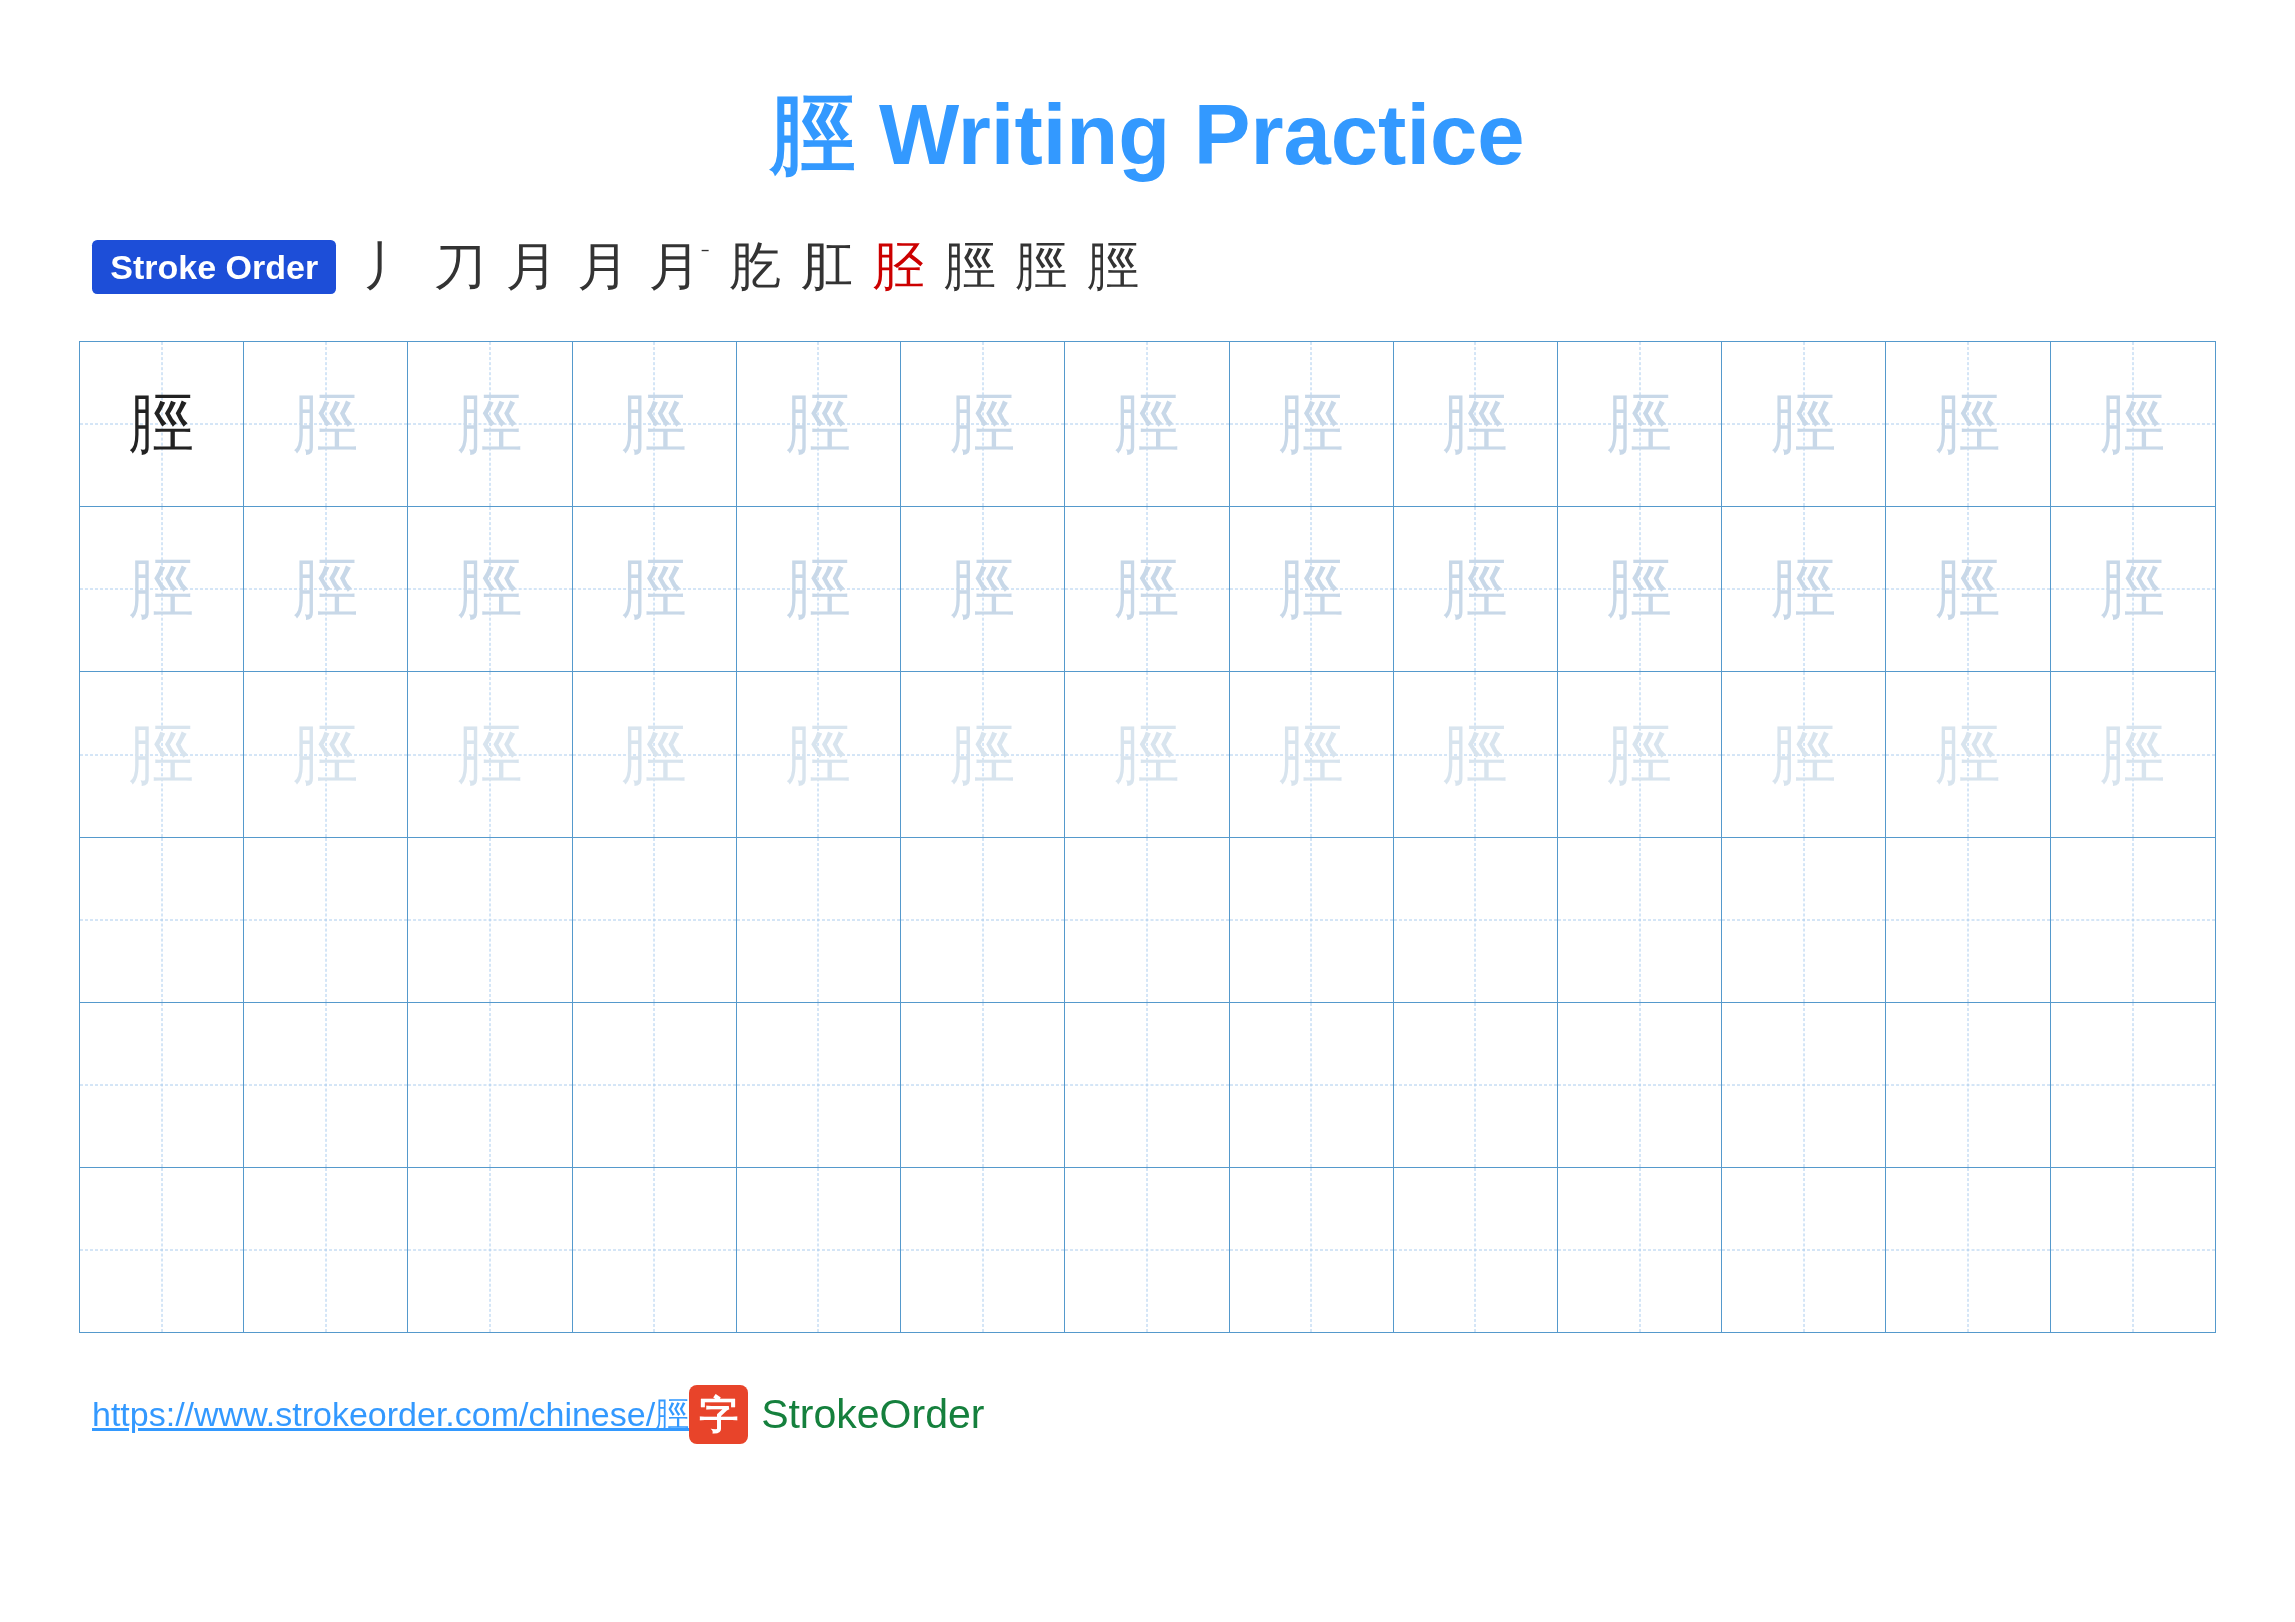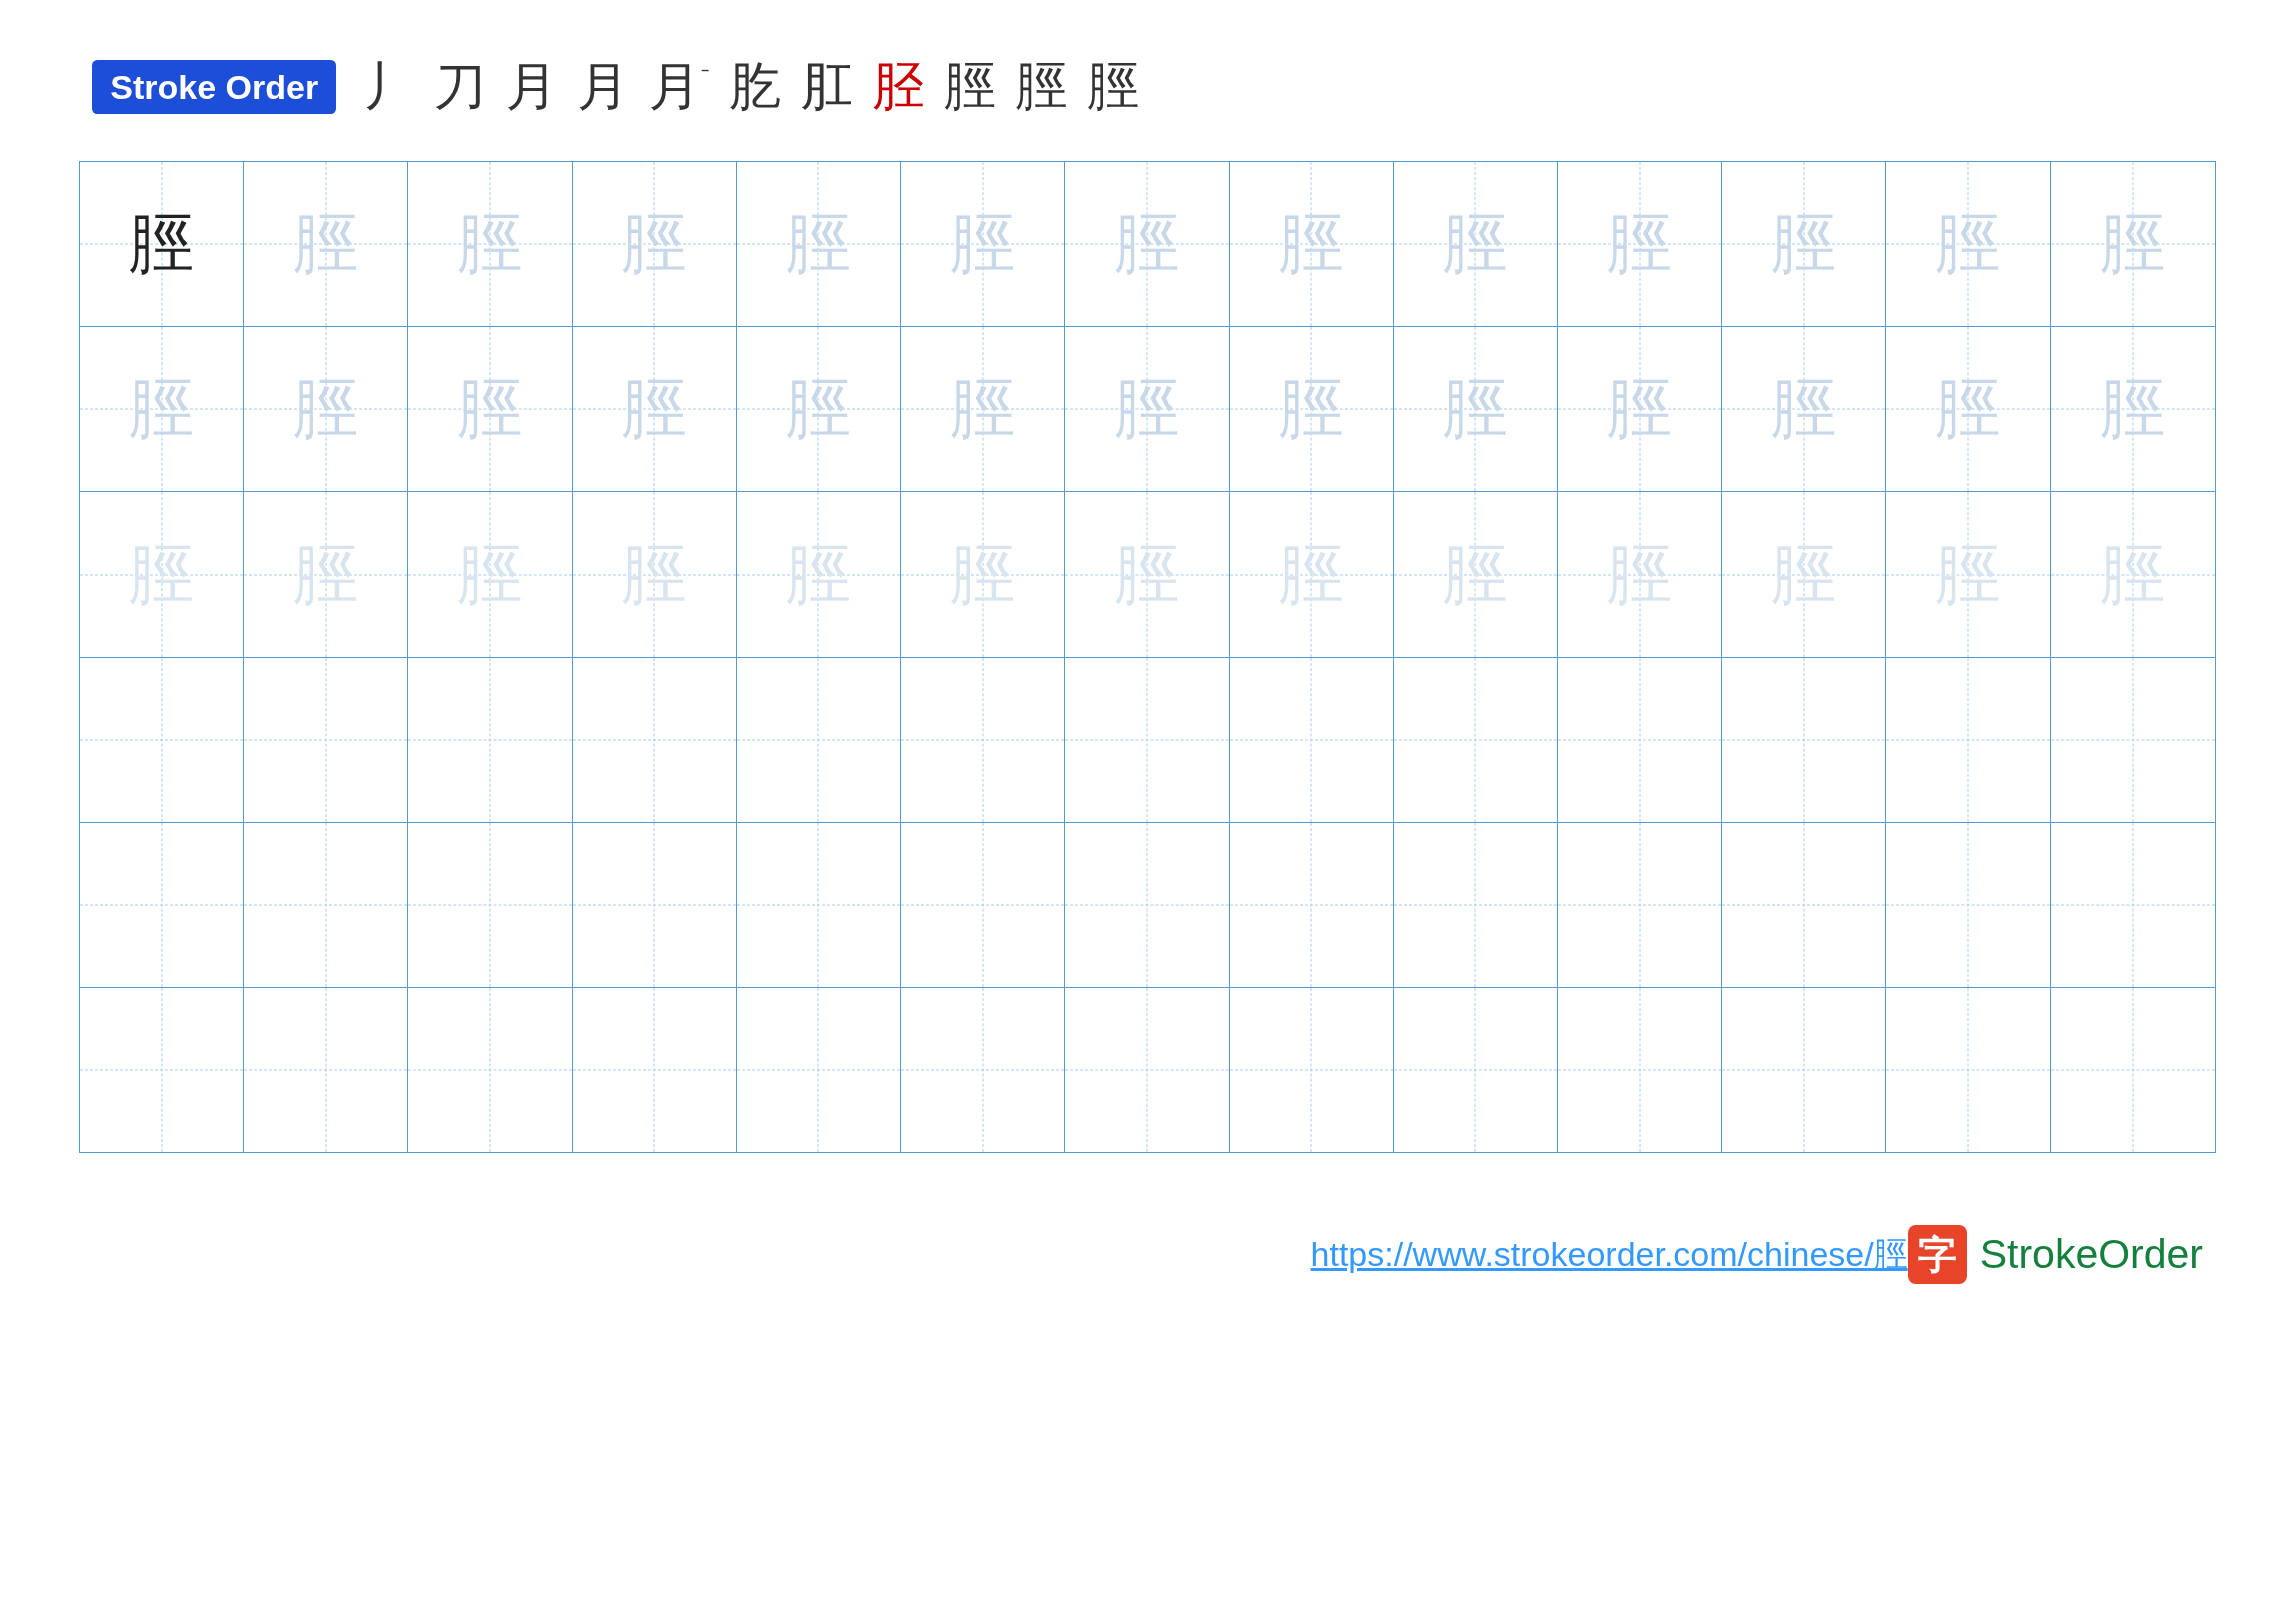--- a/index.html
+++ b/index.html
@@ -123,22 +123,22 @@
     .char-light1 {
       color: #c8d8e8;
     }
     .char-light2 {
       color: #d8e4ee;
     }
 
     .footer {
       display: flex;
       align-items: center;
-      justify-content: flex-end;
-      margin-top: 72px;
+      justify-content: flex-start;
+      margin-top: 52px;
       padding: 0 13px;
     }
 
     .footer-url {
       color: #3399ff;
       font-size: 34px;
     }
 
     .footer-logo {
       display: flex;
@@ -163,20 +163,23 @@
       font-size: 41px;
       font-weight: normal;
       color: #15803d;
     }
   </style>
 </head>
 <body>
 
 <div class="page">
 
+  <h1 class="title">
+    <span>脛 Writing Practice</span>
+  </h1>
 
   <div class="stroke-order-row">
     <div class="stroke-order-badge">Stroke Order</div>
     <div class="stroke-steps">
       <span class="stroke-step">丿</span>
       <span class="stroke-step">刀</span>
       <span class="stroke-step">月</span>
       <span class="stroke-step">月</span>
       <span class="stroke-step">月<sup style="font-size:26px;">⁻</sup></span>
       <span class="stroke-step">肐</span>

